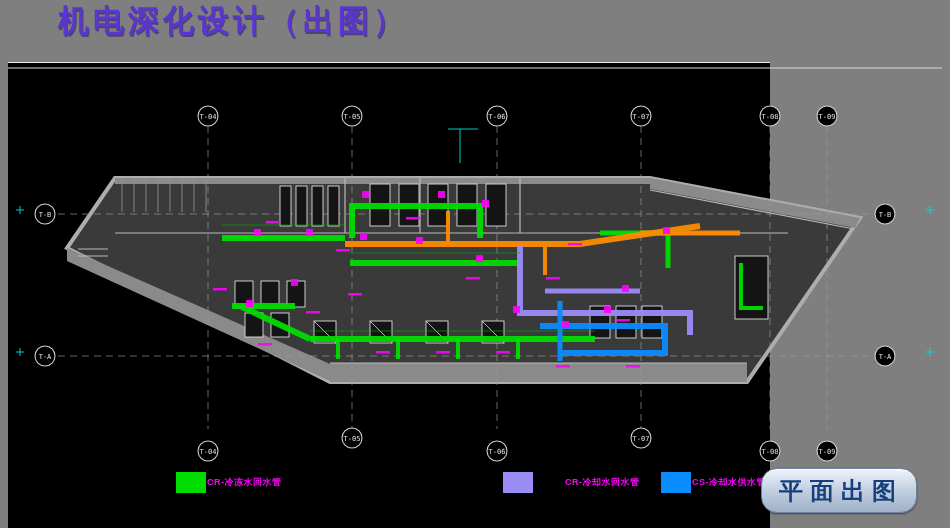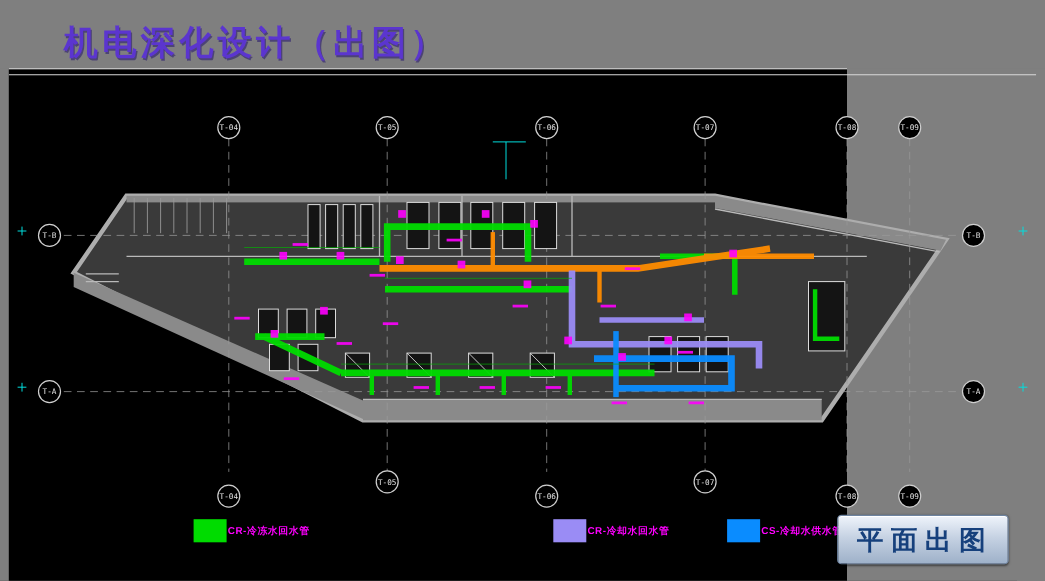--- a/index.html
+++ b/index.html
@@ -6,21 +6,21 @@
   body{
     width:950px;height:528px;overflow:hidden;
     background:#7f7f7f;
     font-family:"Liberation Sans",sans-serif;
   }
   .page{position:relative;width:950px;height:528px;background:#7f7f7f;}
 
   
   .header{position:absolute;left:0;top:0;width:100%;height:62px;background:#7f7f7f;}
   .page-title{
-    position:absolute;left:58px;top:18px;margin:0;
+    position:absolute;left:58px;top:0;margin:0;
     font-size:31px;font-weight:bold;letter-spacing:4px;
     text-shadow:1px 2px 0 rgba(35,18,110,.55);
   }
 
   
   .canvas{
     position:absolute;left:8px;top:62px;width:762px;height:466px;
     background:#000;border-top:1px solid #e8e8e8;
   }
   .canvas svg{position:absolute;left:0;top:0;}
@@ -44,21 +44,21 @@
   }
 
   
   .legend-item{position:absolute;top:408px;display:flex;align-items:center;gap:1px;height:22px;}
   .swatch{width:30px;height:21px;display:inline-block;}
   .legend-label{font-size:9px;font-weight:bold;letter-spacing:.5px;white-space:nowrap;}
 
   
   .export-btn{
     position:absolute;left:753px;top:405px;width:156px;height:45px;
-    border-radius:4px;border:1px solid #6d83a0;
+    border-radius:16px;border:1px solid #6d83a0;
     background:linear-gradient(180deg,#eff4fb 0%,#c6d2e3 45%,#9eb1c9 100%);
     box-shadow:inset 0 1px 0 #ffffff,0 0 0 1px #55master;
     box-shadow:inset 0 1px 0 #ffffff,0 1px 2px rgba(0,0,0,.5);
     color:#16407c;
     font-family:"Liberation Serif",serif;
     font-size:24px;font-weight:bold;letter-spacing:7px;
     padding-left:10px;cursor:pointer;
     display:flex;align-items:center;justify-content:center;
   }
 </style>
@@ -269,21 +269,21 @@
           <text x="877" y="295.5">T-A</text>
       </g>
     </svg>
 
     <div class="legend-item" style="left:168px">
       <span class="swatch" style="background-color: rgb(0, 220, 0);"></span>
       <span class="legend-label" style="color: rgb(255, 0, 255);">CR-冷冻水回水管</span>
     </div>
     <div class="legend-item" style="left:495px">
       <span class="swatch" style="background-color: rgb(154, 140, 245);"></span>
-      <span class="legend-label" style="color: rgb(255, 0, 255);">CR-冷却水回水管</span>
+      <span class="legend-label" style="color: rgb(255, 0, 255); margin-left: 31px;">CR-冷却水回水管</span>
     </div>
     <div class="legend-item" style="left:653px">
       <span class="swatch" style="background-color: rgb(10, 140, 255);"></span>
       <span class="legend-label" style="color: rgb(255, 0, 255);">CS-冷却水供水管</span>
     </div>
 
     <button class="export-btn">平面出图</button>
   </div>
 </div>
 

